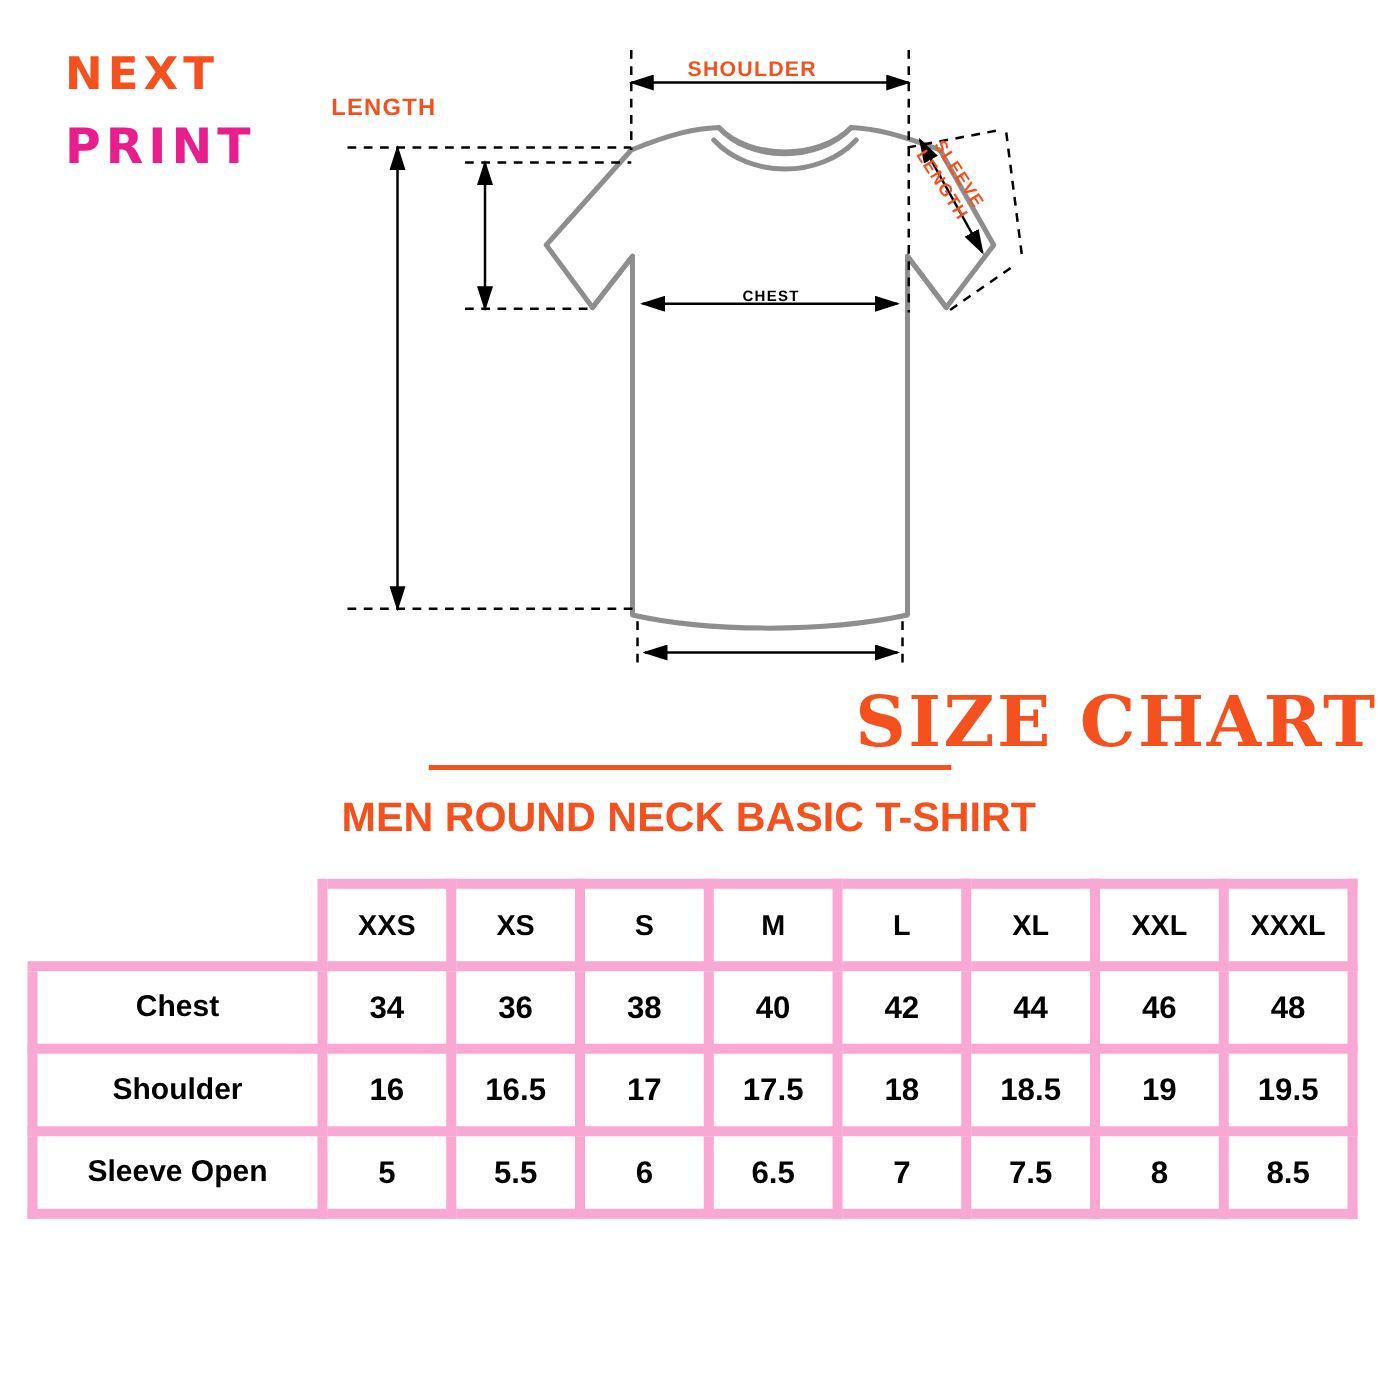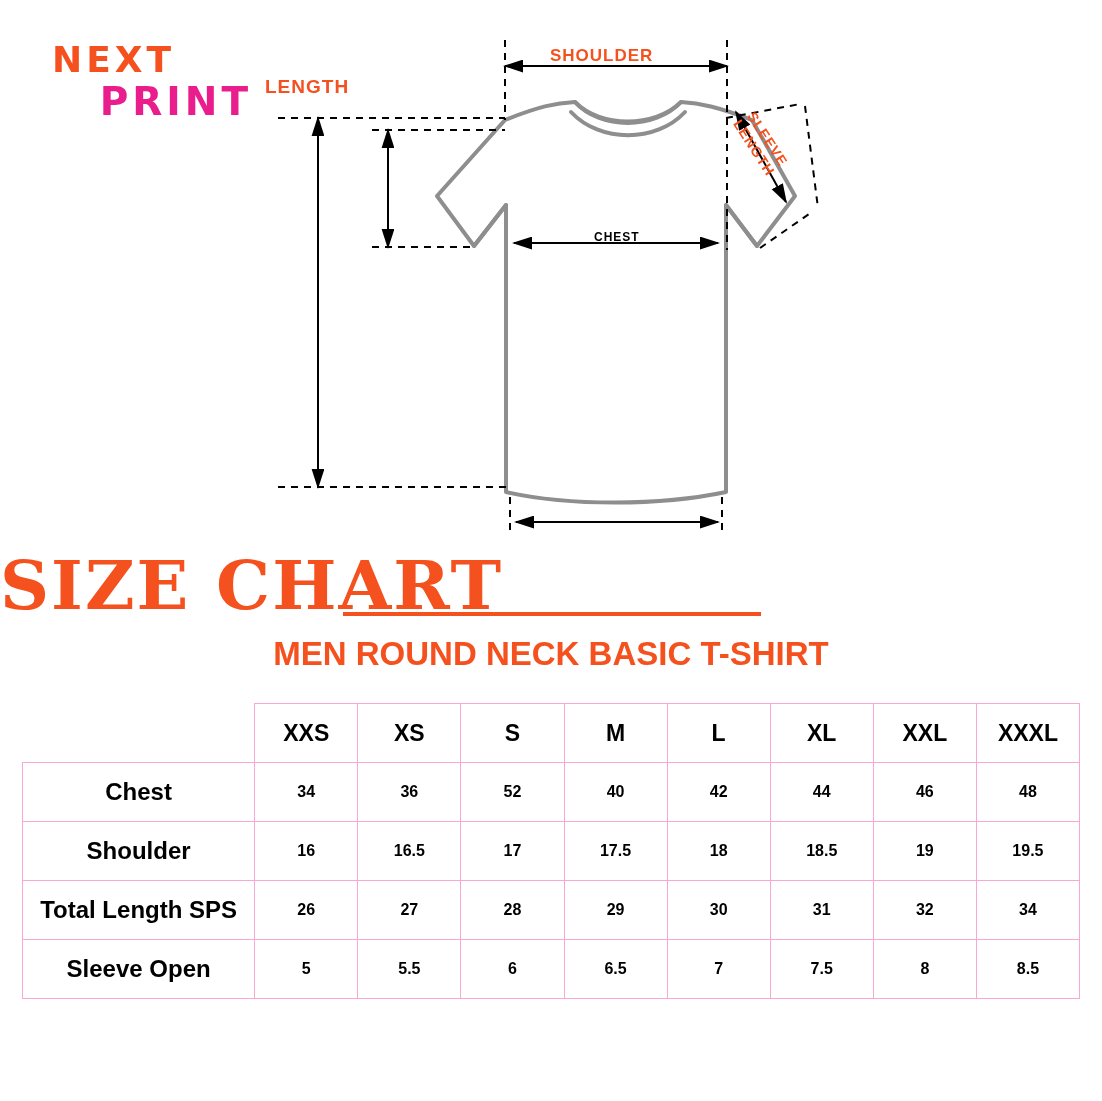--- a/index.html
+++ b/index.html
@@ -31,22 +31,21 @@
     color: #f4511e;
     line-height: 1;
   }
   #logo .logo-line2 {
     font-family: "DejaVu Sans", sans-serif;
     font-weight: bold;
     font-size: 39px;
     letter-spacing: 4px;
     color: #e91e8c;
     line-height: 1;
-    margin-top: 4px;
-    text-align: right;
+    margin-top: 20px;
   }
   #logo .x-mark {
     color: #f4511e;
   }
 
   
   #illustration {
     position: absolute;
     left: 0;
     top: 0;
@@ -88,24 +87,24 @@
     color: #000000;
     letter-spacing: 1px;
   }
 
   
   #size-chart-title {
     position: absolute;
     left: 0;
     top: 545px;
     width: 1102px;
-    text-align: left;
+    text-align: right;
     font-family: "DejaVu Serif", serif;
     font-weight: bold;
-    font-size: 68px;
+    font-size: 56px;
     color: #f4511e;
     letter-spacing: 2px;
   }
   #size-chart-underline {
     position: absolute;
     left: 343px;
     top: 612px;
     width: 418px;
     height: 4px;
     background: #f4511e;
@@ -129,38 +128,38 @@
     left: 22px;
     top: 703px;
     width: 1058px;
   }
   table.size-table {
     border-collapse: collapse;
     width: 1058px;
     table-layout: fixed;
   }
   table.size-table td, table.size-table th {
-    border: 1px solid #f9a8d4;
+    border: 8px solid #f9a8d4;
     text-align: center;
     font-family: "Liberation Sans", sans-serif;
     font-weight: bold;
     color: #000000;
     height: 58px;
     padding: 0;
   }
   table.size-table col.rowhead { width: 232px; }
   table.size-table col.sizecol { width: 103px; }
   table.size-table th {
     font-size: 23px;
   }
   table.size-table td.rowlabel {
     font-size: 24px;
   }
   table.size-table td.val {
-    font-size: 16px;
+    font-size: 25px;
   }
   table.size-table .blank {
     border-top: none;
     border-left: none;
   }
 </style>
 </head>
 <body>
 
 <div id="logo">
@@ -275,50 +274,39 @@
         <th>XL</th>
         <th>XXL</th>
         <th>XXXL</th>
       </tr>
     </thead>
     <tbody>
       <tr>
         <td class="rowlabel">Chest</td>
         <td class="val">34</td>
         <td class="val">36</td>
-        <td class="val">52</td>
+        <td class="val">38</td>
         <td class="val">40</td>
         <td class="val">42</td>
         <td class="val">44</td>
         <td class="val">46</td>
         <td class="val">48</td>
       </tr>
       <tr>
         <td class="rowlabel">Shoulder</td>
         <td class="val">16</td>
         <td class="val">16.5</td>
         <td class="val">17</td>
         <td class="val">17.5</td>
         <td class="val">18</td>
         <td class="val">18.5</td>
         <td class="val">19</td>
         <td class="val">19.5</td>
       </tr>
       <tr>
-        <td class="rowlabel">Total Length SPS</td>
-        <td class="val">26</td>
-        <td class="val">27</td>
-        <td class="val">28</td>
-        <td class="val">29</td>
-        <td class="val">30</td>
-        <td class="val">31</td>
-        <td class="val">32</td>
-        <td class="val">34</td>
-      </tr>
-      <tr>
         <td class="rowlabel">Sleeve Open</td>
         <td class="val">5</td>
         <td class="val">5.5</td>
         <td class="val">6</td>
         <td class="val">6.5</td>
         <td class="val">7</td>
         <td class="val">7.5</td>
         <td class="val">8</td>
         <td class="val">8.5</td>
       </tr>

